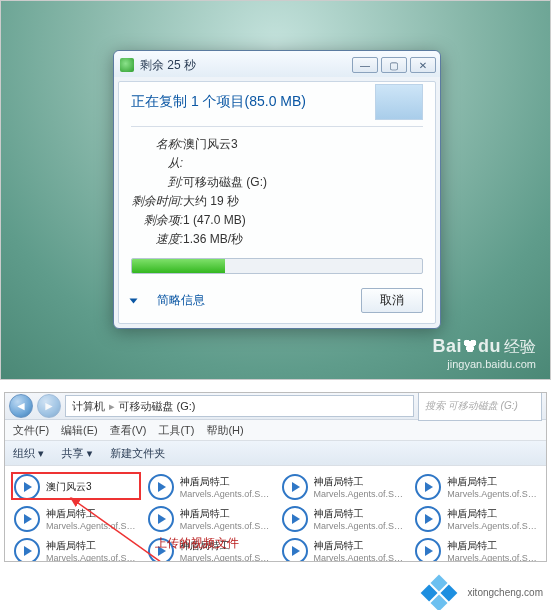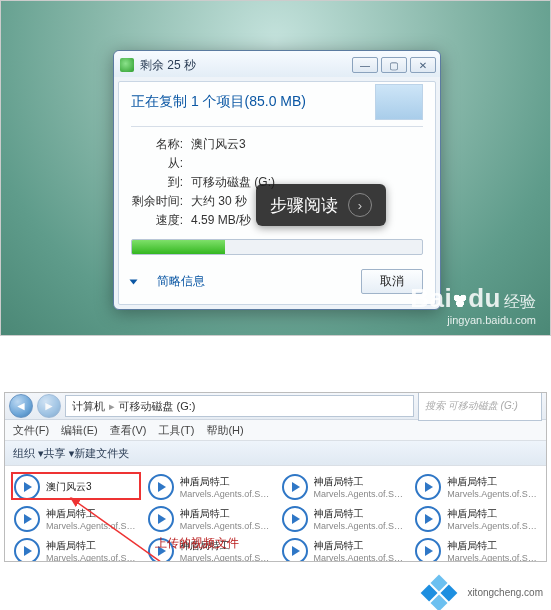--- a/index.html
+++ b/index.html
@@ -9,21 +9,21 @@
     font-family: "Microsoft YaHei", "SimSun", Arial, sans-serif;
     font-size: 12px;
     background: #fff;
     position: relative;
     overflow: hidden;
   }
   
   .shot1 {
     position: absolute;
     left: 0; top: 0;
-    width: 551px; height: 336px;
+    width: 551px; height: 380px;
     background: radial-gradient(circle at 50% 12%, #c4e2dc 0%, #87b7a9 45%, #5f9c8b 75%, #4b8876 100%);
     border: 1px solid #ccc;
     box-sizing: border-box;
   }
   .dialog {
     position: absolute;
     left: 112px; top: 49px;
     width: 326px;
     background: #eef3f8;
     border: 1px solid #5b7ba0;
@@ -69,21 +69,21 @@
     border-bottom: 1px solid #d6dee8;
     margin-bottom: 8px;
     display:flex; align-items:center; justify-content:space-between;
   }
   .thumb {
     width: 46px; height: 34px;
     background: linear-gradient(#cde5f7,#a9cdea);
     border:1px solid #bcd3e8;
   }
   .kv { display:flex; margin: 1px 0; color:#333; line-height:1.5; }
-  .kv .k { width: 52px; text-align: right; margin-right: 8px; color:#333; }
+  .kv .k { width: 52px; text-align: right; color:#333;font-style:italic; }
   .kv .v { color:#333; }
   .progress {
     margin-top: 10px;
     height: 14px;
     border: 1px solid #b8c6d6;
     border-radius: 2px;
     background: #eef2f6;
     overflow:hidden;
   }
   .progress .bar {
@@ -128,21 +128,21 @@
     display:flex;align-items:center;justify-content:center;
     font-size:13px;color:#ccc;
   }
   
   .wm1 {
     position:absolute; right:14px; bottom:8px;
     color: rgba(255,255,255,0.85);
     font-size: 11px; text-align:right;
     line-height:1.2;
   }
-  .wm1 .big { font-size: 26px; font-weight:bold; letter-spacing:0.5px; }
+  .wm1 .big { font-size: 18px; font-weight:bold; letter-spacing:0.5px; }
   .paw {
     display:inline-block; width:16px; height:16px;
     background: radial-gradient(circle at 30% 30%, #fff 20%, transparent 21%),
                 radial-gradient(circle at 70% 30%, #fff 20%, transparent 21%),
                 radial-gradient(circle at 50% 65%, #fff 30%, transparent 31%);
     vertical-align: -2px;
   }
 
   
   .shot2 {
@@ -178,21 +178,21 @@
     width:110px;height:20px;border:1px solid #b8c6d6;background:#fff;
     font-size:10px;color:#aaa;display:flex;align-items:center;padding:4px 6px;font-style:italic;
   }
   .exp-menu {
     height:20px;border-bottom:1px solid #dadfe5;
     display:flex;align-items:center;gap:12px;padding:0 8px;
     font-size:11px;color:#444;background:#f7f9fb;
   }
   .exp-tools {
     height:24px;border-bottom:1px solid #dadfe5;
-    display:flex;align-items:center;gap:0;padding:0 8px;
+    display:flex;align-items:center;gap:18px;padding:0 8px;
     font-size:11px;color:#2b3d55;
     background: linear-gradient(#eef4fb,#e0e9f2);
   }
   .exp-body {
     position:relative;
     padding: 6px 6px;
     display:grid;
     grid-template-columns: repeat(4, 1fr);
     gap: 2px 6px;
     align-content:start;
@@ -279,47 +279,47 @@
         </div>
       <div class="kv">
           <span class="k">从:</span>
         </div>
       <div class="kv">
           <span class="k">到:</span>
           <span class="v">可移动磁盘 (G:)</span>
         </div>
       <div class="kv">
           <span class="k">剩余时间:</span>
-          <span class="v">大约 30 秒</span>
+          <span class="v">大约 19 秒</span>
+        </div>
+      <div class="kv">
+          <span class="k">剩余项:</span>
+          <span class="v">1 (47.0 MB)</span>
         </div>
       <div class="kv">
           <span class="k">速度:</span>
-          <span class="v">4.59 MB/秒</span>
+          <span class="v">1.36 MB/秒</span>
         </div>
 
       <div class="progress">
         <div class="bar"></div>
       </div>
 
       <div class="dlg-foot">
         <div class="moreinfo">
           <span class="tri"></span>
           <span>简略信息</span>
         </div>
         <div class="btn">
           <span>取消</span>
         </div>
       </div>
     </div>
   </div>
 
-  <div class="overlay">
-    <span>步骤阅读</span>
-    <span class="chev">›</span>
-  </div>
 
   <div class="wm1">
     <div>
       <span class="big">Bai</span><span class="paw"></span><span class="big">du</span>
       <span style="font-size:16px;">经验</span>
     </div>
     <div>jingyan.baidu.com</div>
   </div>
 </div>
 

